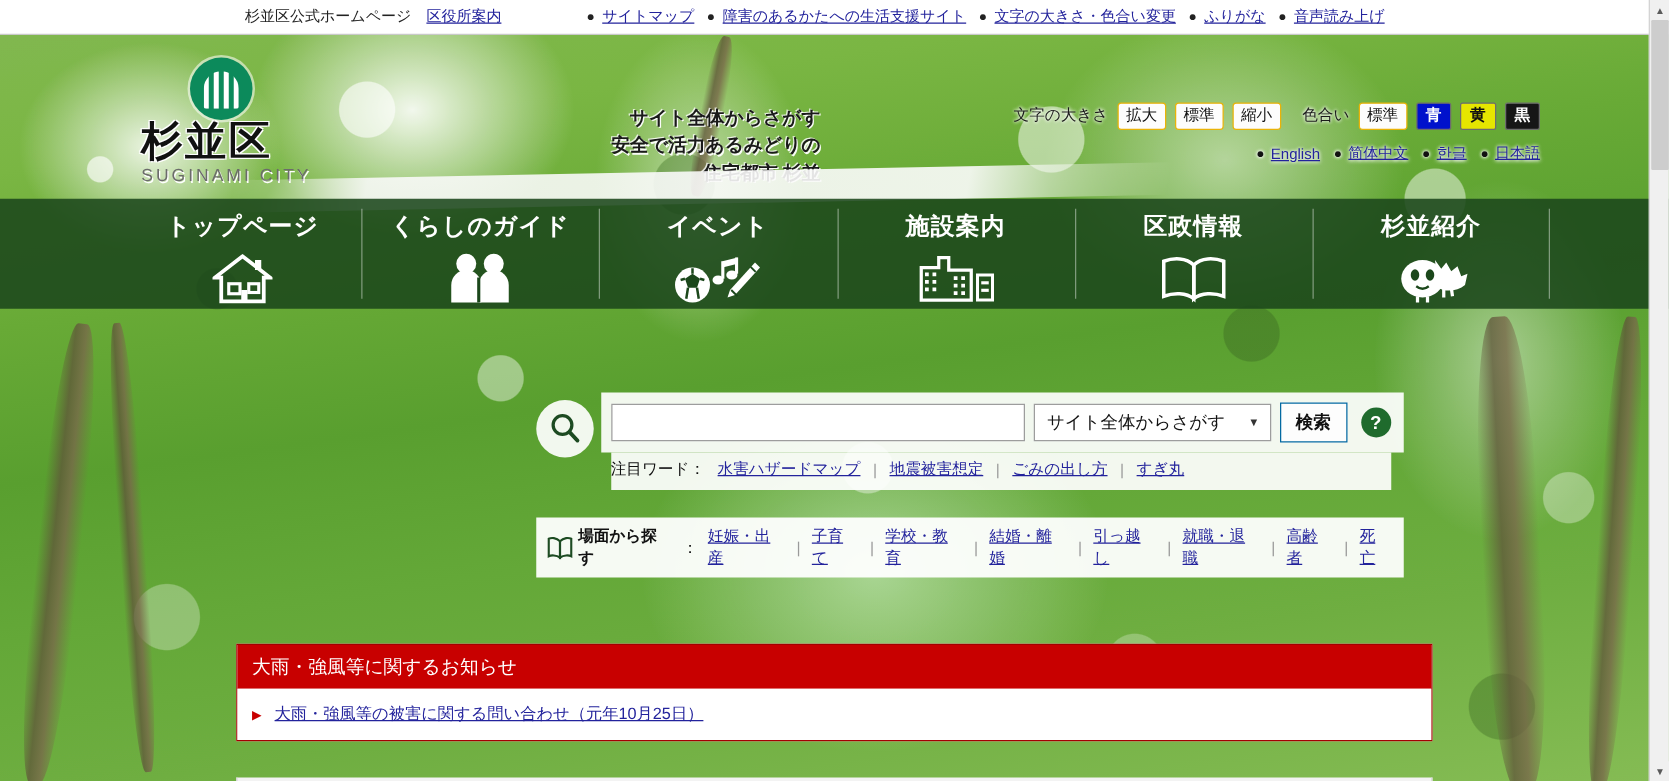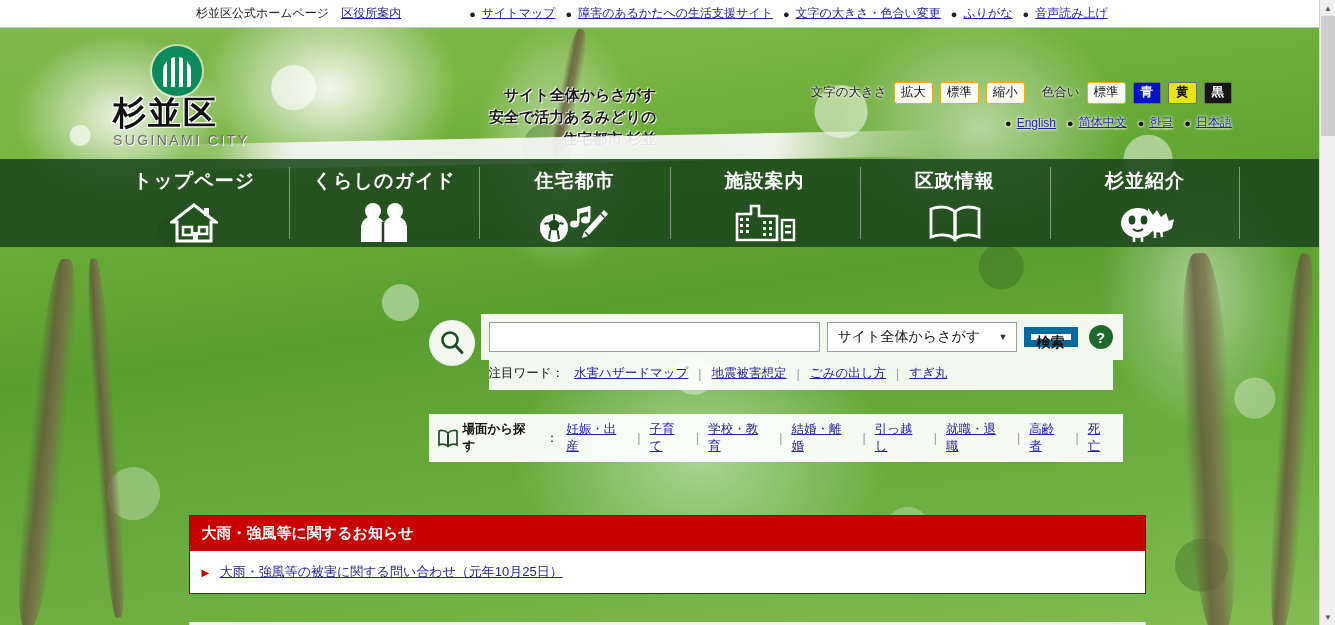--- a/index.html
+++ b/index.html
@@ -219,22 +219,22 @@
   }
   .search-select {
     height: 30px; width: 190px;
     border: 1px solid #9d9d9d; background: #fff;
     font-size: 14px; font-family: inherit; color: #111;
     display: flex; align-items: center; justify-content: space-between;
     padding: 0 8px 0 10px; cursor: pointer; flex: none;
   }
   .search-select .caret { font-size: 9px; color: #333; }
   .search-btn {
-    height: 20px; width: 54px; flex: none;
-    border: 7px solid #0369a1; background: #fdfdfd;
+    height: 32px; width: 54px; flex: none;
+    border: 1px solid #0369a1; background: #fdfdfd;
     font-size: 14px; font-weight: bold; font-family: inherit; color: #111;
     cursor: pointer;
   }
   .search-help {
     width: 24px; height: 24px; border-radius: 50%;
     background: #1f6b2d; color: #fff; flex: none;
     display: flex; align-items: center; justify-content: center;
     font-size: 15px; font-weight: bold; cursor: pointer; margin-left: 4px;
   }
   .keywords-row {
@@ -264,21 +264,21 @@
 
   
   .alert {
     position: absolute; left: 50%; margin-left: -479px; top: 487px;
     width: 957px; z-index: 7;
     border: 1px solid #a30000;
     background: #ffffff;
   }
   .alert-head {
     background: #c80000; color: #fff;
-    font-size: 15px; font-weight: bold;
+    font-size: 15px; font-weight: normal;
     padding: 8px 12px;
   }
   .alert-body { padding: 11px 12px 12px 12px; background: #fff; }
   .alert-body a { color: #23239c; text-decoration: underline; font-size: 13px; }
   .alert-arrow { color: #c80000; font-size: 10px; margin-right: 6px; }
 
   
   .bottom-strip {
     position: absolute; left: 50%; margin-left: -479px; top: 594px;
     width: 957px; height: 31px; z-index: 7;
@@ -400,21 +400,21 @@
             <circle cx="16" cy="9" r="8" fill="#fff"></circle>
             <path d="M4 40 L4 26 a12 12 0 0 1 24 0 L28 40 Z" fill="#fff"></path>
             <circle cx="38" cy="9" r="8" fill="#fff"></circle>
             <path d="M26 40 L26 26 a12 12 0 0 1 24 0 L50 40 Z" fill="#fff"></path>
             <path d="M26 20 L26 40" stroke="#1b471b" stroke-width="2.5"></path>
           </svg>
         </span>
       </div>
 
       <div class="gnav-item">
-        <span class="gnav-label">住宅都市</span>
+        <span class="gnav-label">イベント</span>
         <span class="gnav-icon">
           <svg width="72" height="42" viewBox="0 0 72 42">
             <circle cx="16" cy="26" r="14" fill="#fff"></circle>
             <path d="M16 17 l6 4 -2.4 7.2 h-7.2 L10 21 Z" fill="#1b471b"></path>
             <path d="M16 12.5 l0 4.5 M6.5 22 l3.5 -1 M25.5 22 l-3.5 -1 M11 37 l1.4 -8.8 M21 37 l-1.4 -8.8" stroke="#1b471b" stroke-width="2"></path>
             <path d="M40 7 L52 4 L52 9 L40 12 Z" fill="#fff"></path>
             <rect x="39" y="7" width="2.5" height="14" fill="#fff"></rect>
             <rect x="50" y="4" width="2.5" height="13" fill="#fff"></rect>
             <ellipse cx="36.5" cy="22" rx="4.5" ry="3.6" fill="#fff"></ellipse>
             <ellipse cx="47.5" cy="18" rx="4.5" ry="3.6" fill="#fff"></ellipse>

